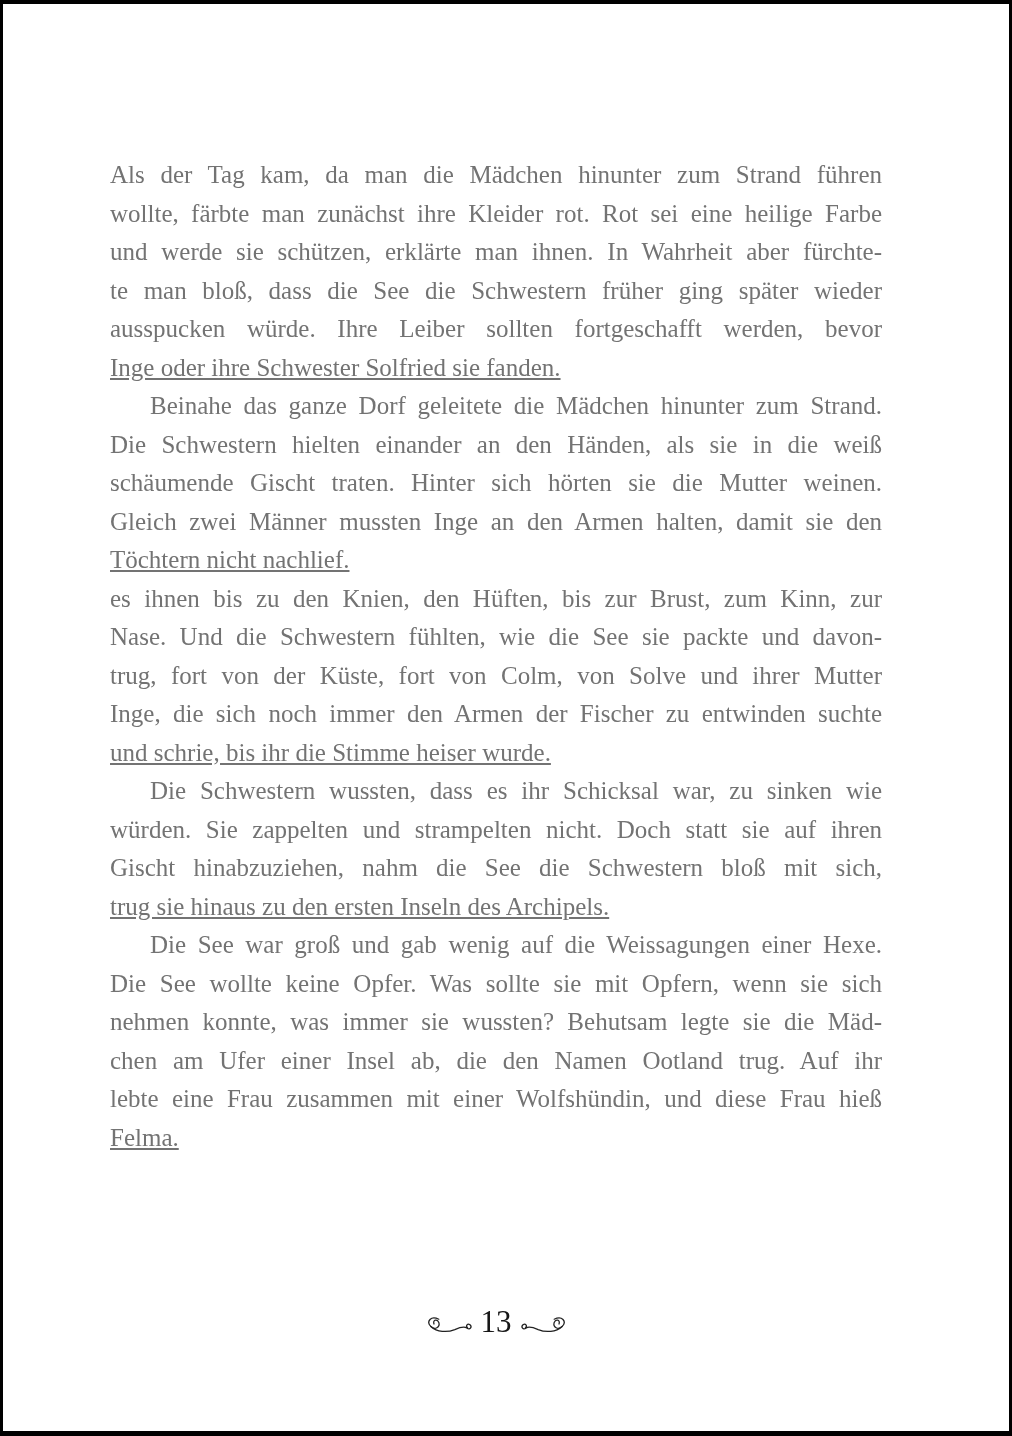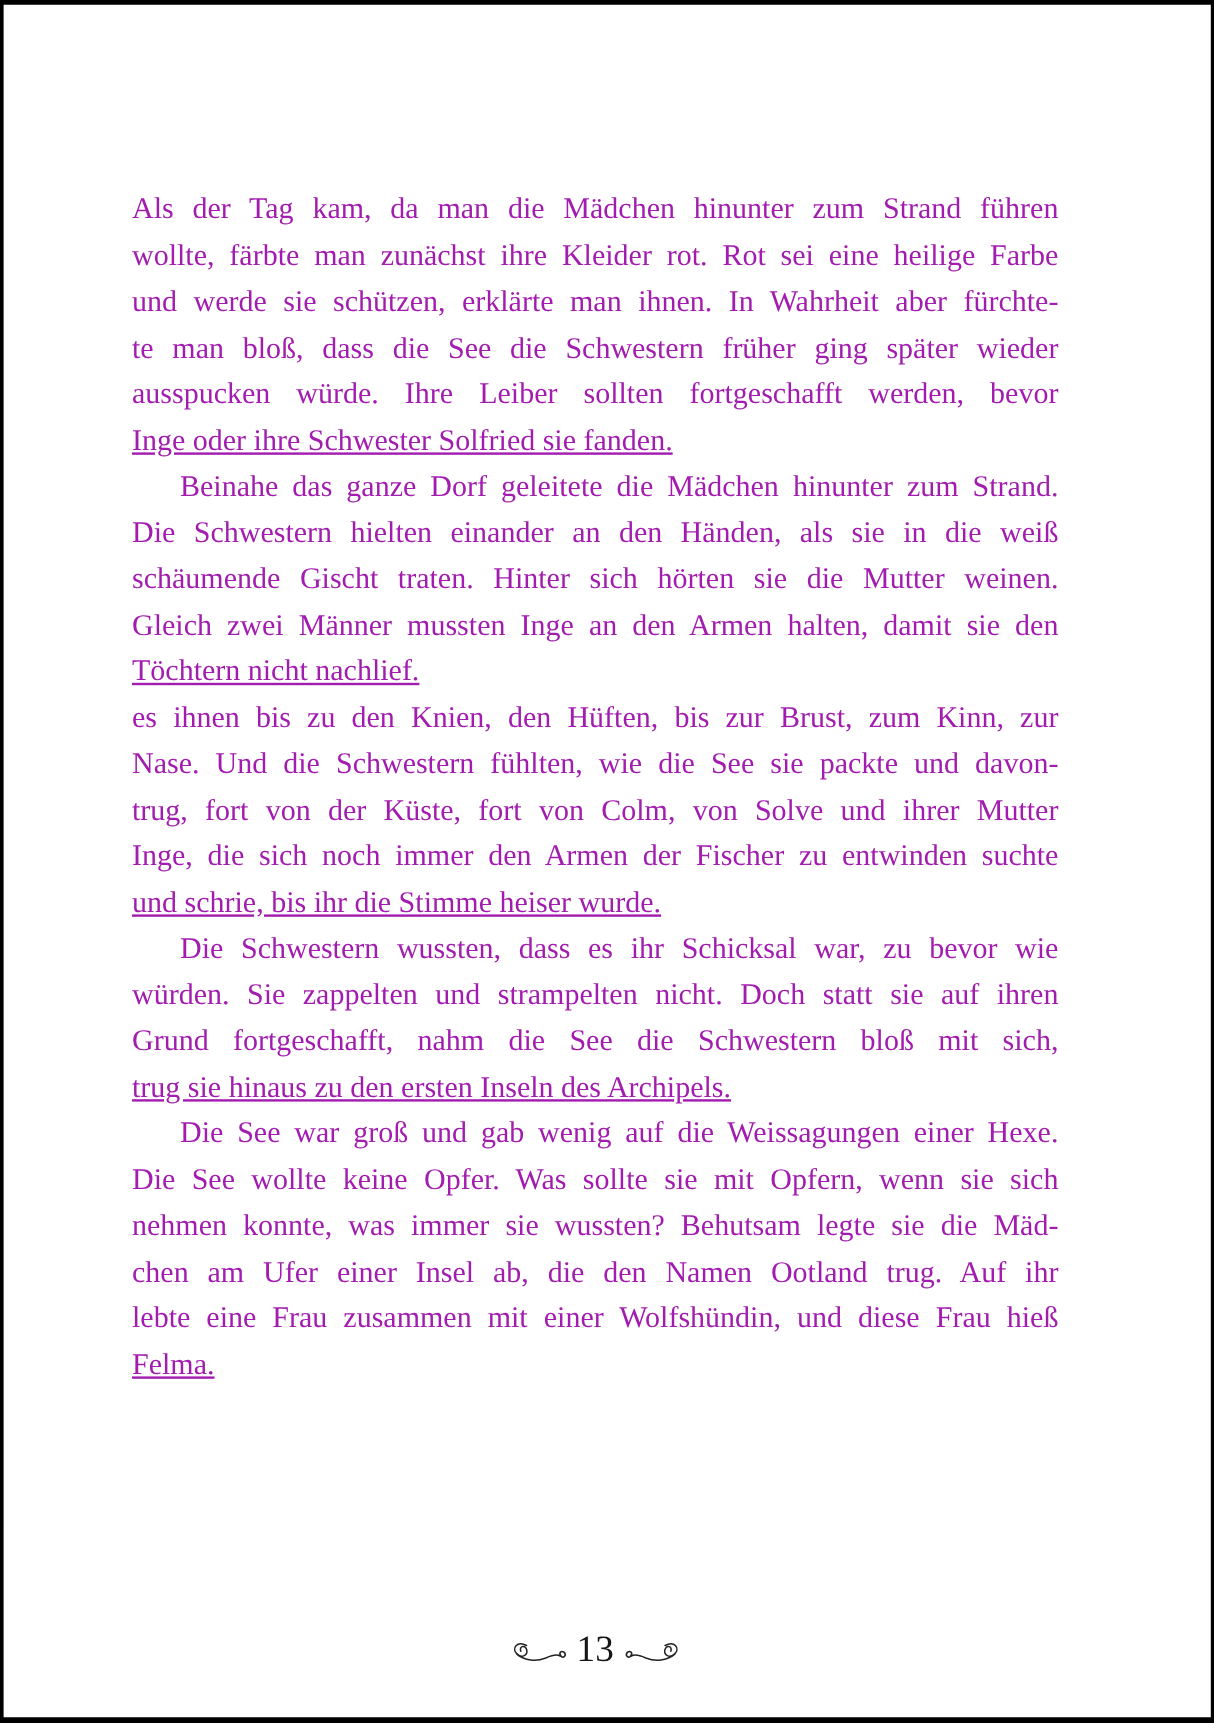--- a/index.html
+++ b/index.html
@@ -25,42 +25,42 @@
     pointer-events: none;
   }
   .text-block {
     position: absolute;
     left: 110px;
     top: 156px;
     width: 772px;
     font-family: "Liberation Serif", "DejaVu Serif", serif;
     font-size: 25px;
     line-height: 38.5px;
-    color: #a21caf;
+    color: #737373;
   }
   .text-block p {
     margin: 0;
     padding: 0;
   }
   .line {
     display: block;
     text-align: justify;
     text-align-last: justify;
   }
   .line.last {
     text-align-last: left;
     text-decoration: underline;
   }
   .line.indent {
     text-indent: 40px;
   }
   .footer {
     position: absolute;
     left: 110px;
-    top: 1358px;
+    top: 1306px;
     width: 772px;
     display: flex;
     align-items: center;
     justify-content: center;
     gap: 7px;
     text-align: center;
   }
   .page-number {
     font-family: "Liberation Serif", "DejaVu Serif", serif;
     font-size: 31px;
@@ -98,23 +98,23 @@
         <span class="line last">Töchtern nicht nachlief.</span>
       </p>
       <p>
         <span class="line">es ihnen bis zu den Knien, den Hüften, bis zur Brust, zum Kinn, zur</span>
         <span class="line">Nase. Und die Schwestern fühlten, wie die See sie packte und davon-</span>
         <span class="line">trug, fort von der Küste, fort von Colm, von Solve und ihrer Mutter</span>
         <span class="line">Inge, die sich noch immer den Armen der Fischer zu entwinden suchte</span>
         <span class="line last">und schrie, bis ihr die Stimme heiser wurde.</span>
       </p>
       <p>
-        <span class="line indent">Die Schwestern wussten, dass es ihr Schicksal war, zu bevor wie</span>
+        <span class="line indent">Die Schwestern wussten, dass es ihr Schicksal war, zu sinken wie</span>
         <span class="line">würden. Sie zappelten und strampelten nicht. Doch statt sie auf ihren</span>
-        <span class="line">Grund fortgeschafft, nahm die See die Schwestern bloß mit sich,</span>
+        <span class="line">Gischt hinabzuziehen, nahm die See die Schwestern bloß mit sich,</span>
         <span class="line last">trug sie hinaus zu den ersten Inseln des Archipels.</span>
       </p>
       <p>
         <span class="line indent">Die See war groß und gab wenig auf die Weissagungen einer Hexe.</span>
         <span class="line">Die See wollte keine Opfer. Was sollte sie mit Opfern, wenn sie sich</span>
         <span class="line">nehmen konnte, was immer sie wussten? Behutsam legte sie die Mäd-</span>
         <span class="line">chen am Ufer einer Insel ab, die den Namen Ootland trug. Auf ihr</span>
         <span class="line">lebte eine Frau zusammen mit einer Wolfshündin, und diese Frau hieß</span>
         <span class="line last">Felma.</span>
       </p>

